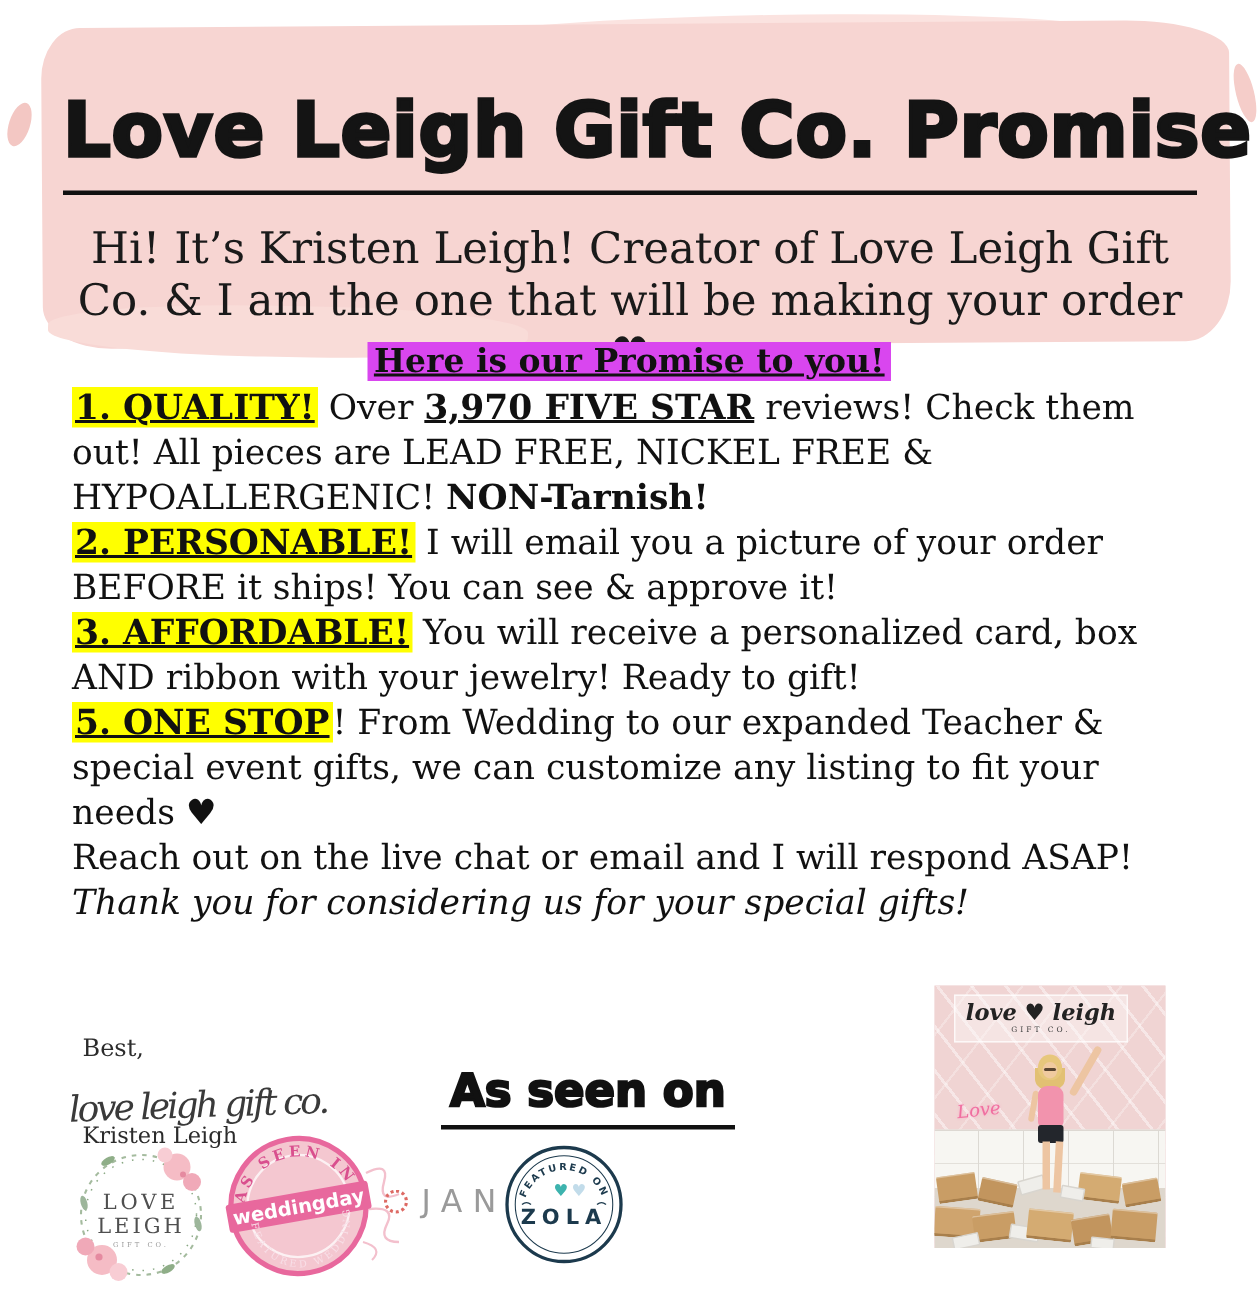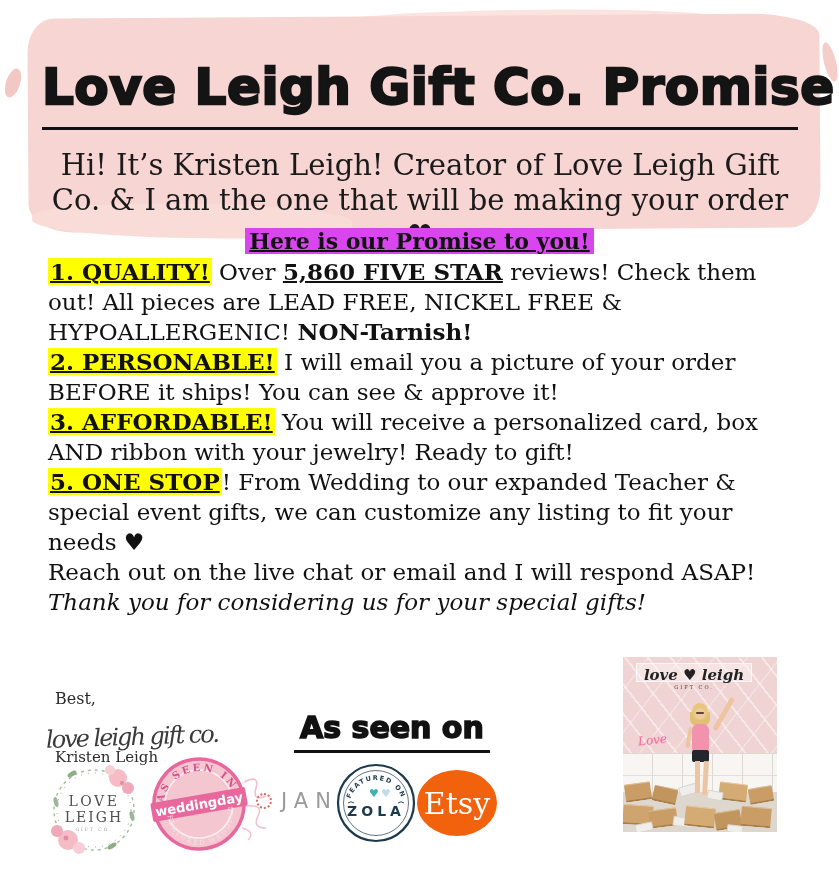--- a/index.html
+++ b/index.html
@@ -107,21 +107,21 @@
     background:#f0d4d3; overflow:hidden;
   }
   .photo .wall {
     position:absolute; inset:0;
     background:
       repeating-linear-gradient(52deg, rgba(255,255,255,0.45) 0 2px, transparent 2px 18px),
       repeating-linear-gradient(-52deg, rgba(255,255,255,0.28) 0 1.5px, transparent 1.5px 26px),
       #f0d4d3;
   }
   .photo .brand-sign {
-    position:absolute; left:13px; top:6px; width:116px; height:19px;
+    position:absolute; left:13px; top:6px; width:116px; height:32px;
     background:rgba(253,251,251,0.42); border:1px solid rgba(255,255,255,0.75);
     text-align:center; line-height:1;
   }
   .sign-script { font-style:italic; font-weight:bold; font-size:15px; color:#222; display:block; margin-top:4px; }
   .sign-sub { font-size:5px; letter-spacing:2px; color:#444; display:block; margin-top:2px; }
   .photo .neon {
     position:absolute; left:15px; top:76px; font-style:italic; font-size:12px;
     color:#f06fa0; transform:rotate(-6deg); text-shadow:0 0 2px #f8a9c6;
   }
   .photo .cabinets {
@@ -163,21 +163,21 @@
 
   <h1 class="title">Love Leigh Gift Co. Promise!</h1>
 
   <p class="intro">Hi! It’s Kristen Leigh! Creator of Love Leigh Gift Co. &amp; I am the one that will be making your order ♥</p>
 
   <div class="promise-head-wrap">
     <span class="promise-head">Here is our Promise to you!</span>
   </div>
 
   <div class="list">
-    <p><span class="hl">1. QUALITY!</span><span> Over </span><span class="bu">5,860 FIVE STAR</span><span> reviews! Check them out! All pieces are LEAD FREE, NICKEL FREE &amp; HYPOALLERGENIC! </span><span class="b">NON-Tarnish!</span></p>
+    <p><span class="hl">1. QUALITY!</span><span> Over </span><span class="bu">3,970 FIVE STAR</span><span> reviews! Check them out! All pieces are LEAD FREE, NICKEL FREE &amp; HYPOALLERGENIC! </span><span class="b">NON-Tarnish!</span></p>
     <p><span class="hl">2. PERSONABLE!</span><span> I will email you a picture of your order BEFORE it ships! You can see &amp; approve it!</span></p>
     <p><span class="hl">3. AFFORDABLE!</span><span> You will receive a personalized card, box AND ribbon with your jewelry! Ready to gift!</span></p>
     <p><span class="hl">5. ONE STOP</span><span>! From Wedding to our expanded Teacher &amp; special event gifts, we can customize any listing to fit your needs  ♥</span></p>
     <p>Reach out on the live chat or email and I will respond ASAP!</p>
     <p class="thanks">Thank you for considering us for your special gifts!</p>
   </div>
 
   <p class="best">Best,</p>
   <p class="name">Kristen Leigh</p>
   <div class="script"><span class="swash">love leigh gift co.</span></div>
@@ -246,23 +246,20 @@
         <textPath href="#zolaArc" startOffset="50%" text-anchor="middle">FEATURED ON</textPath>
       </text>
       <path d="M12 40 q3 -2.5 6 0" fill="none" stroke="#1c3a4d" stroke-width="0.9"></path>
       <path d="M62 40 q3 -2.5 6 0" fill="none" stroke="#1c3a4d" stroke-width="0.9"></path>
       <text x="45" y="34" font-size="11" fill="#c2dcea">♥</text>
       <text x="33" y="34" font-size="11" fill="#3db3ae">♥</text>
       <text class="sans" x="40" y="53" text-anchor="middle" font-size="14" font-weight="bold" letter-spacing="4" fill="#1c3a4d">ZOLA</text>
     </svg>
   </div>
 
-  <div class="logo logo-etsy">
-    <span class="etsy-text">Etsy</span>
-  </div>
 
   <div class="photo">
     <div class="wall"></div>
     <div class="brand-sign">
       <span class="sign-script">love ♥ leigh</span>
       <span class="sign-sub">GIFT CO.</span>
     </div>
     <div class="neon">Love</div>
     <div class="cabinets"></div>
     <div class="floor"></div>

